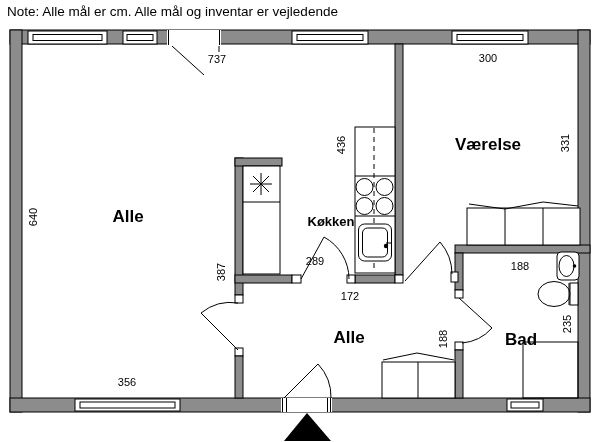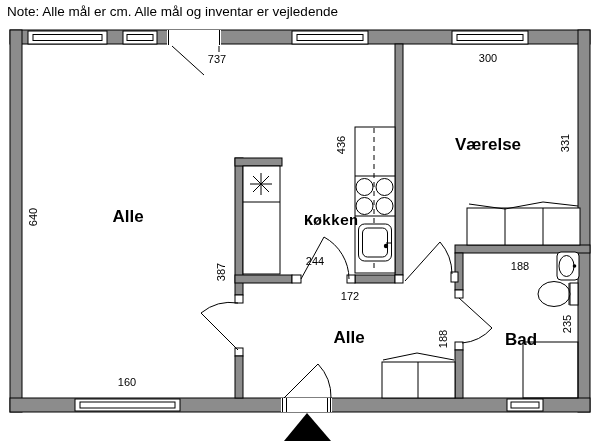--- a/index.html
+++ b/index.html
@@ -10,21 +10,21 @@
   .jamb{fill:#fff;stroke:var(--line);stroke-width:1;}
   .win{fill:#fff;stroke:var(--line);stroke-width:1;}
   .frame{fill:none;stroke:var(--line);stroke-width:1;}
   .thin{fill:none;stroke:var(--line);stroke-width:1;}
   .fixt{fill:#fff;stroke:var(--line);stroke-width:1;}
   .dash{fill:none;stroke:var(--line);stroke-width:1;stroke-dasharray:5 4;}
   .arrow{fill:var(--line);}
   .note{position:absolute;left:7px;top:4px;font-size:13.5px;white-space:nowrap;}
   .room{position:absolute;transform:translate(-50%,-50%);font-weight:bold;
         font-size:17px;white-space:nowrap;}
-  .room.k{font-size:15px;font-family:Liberation Mono, monospace;}
+  .room.k{font-size:13px;}
   .dim{position:absolute;transform:translate(-50%,-50%);font-size:11px;white-space:nowrap;}
   .dim.v{transform:translate(-50%,-50%) rotate(-90deg);}
 </style>
 </head>
 <body>
 
 <div id="plan">
 
   <div class="note">Note: Alle mål er cm. Alle mål og inventar er vejledende</div>
 
@@ -172,19 +172,19 @@
   <div class="room" style="left:488px;top:145px">Værelse</div>
   <div class="room" style="left:349px;top:338px">Alle</div>
   <div class="room" style="left:521px;top:340px">Bad</div>
 
   <div class="dim" style="left:217px;top:59px">737</div>
   <div class="dim" style="left:488px;top:58px">300</div>
   <div class="dim v" style="left:565px;top:143px">331</div>
   <div class="dim v" style="left:341px;top:145px">436</div>
   <div class="dim v" style="left:33px;top:217px">640</div>
   <div class="dim v" style="left:221px;top:272px">387</div>
-  <div class="dim" style="left:315px;top:261px">244</div>
+  <div class="dim" style="left:315px;top:261px">289</div>
   <div class="dim" style="left:350px;top:296px">172</div>
-  <div class="dim" style="left:127px;top:382px">160</div>
+  <div class="dim" style="left:127px;top:382px">356</div>
   <div class="dim v" style="left:443px;top:339px">188</div>
   <div class="dim" style="left:520px;top:266px">188</div>
   <div class="dim v" style="left:567px;top:324px">235</div>
 </div>
 
 </body></html>

